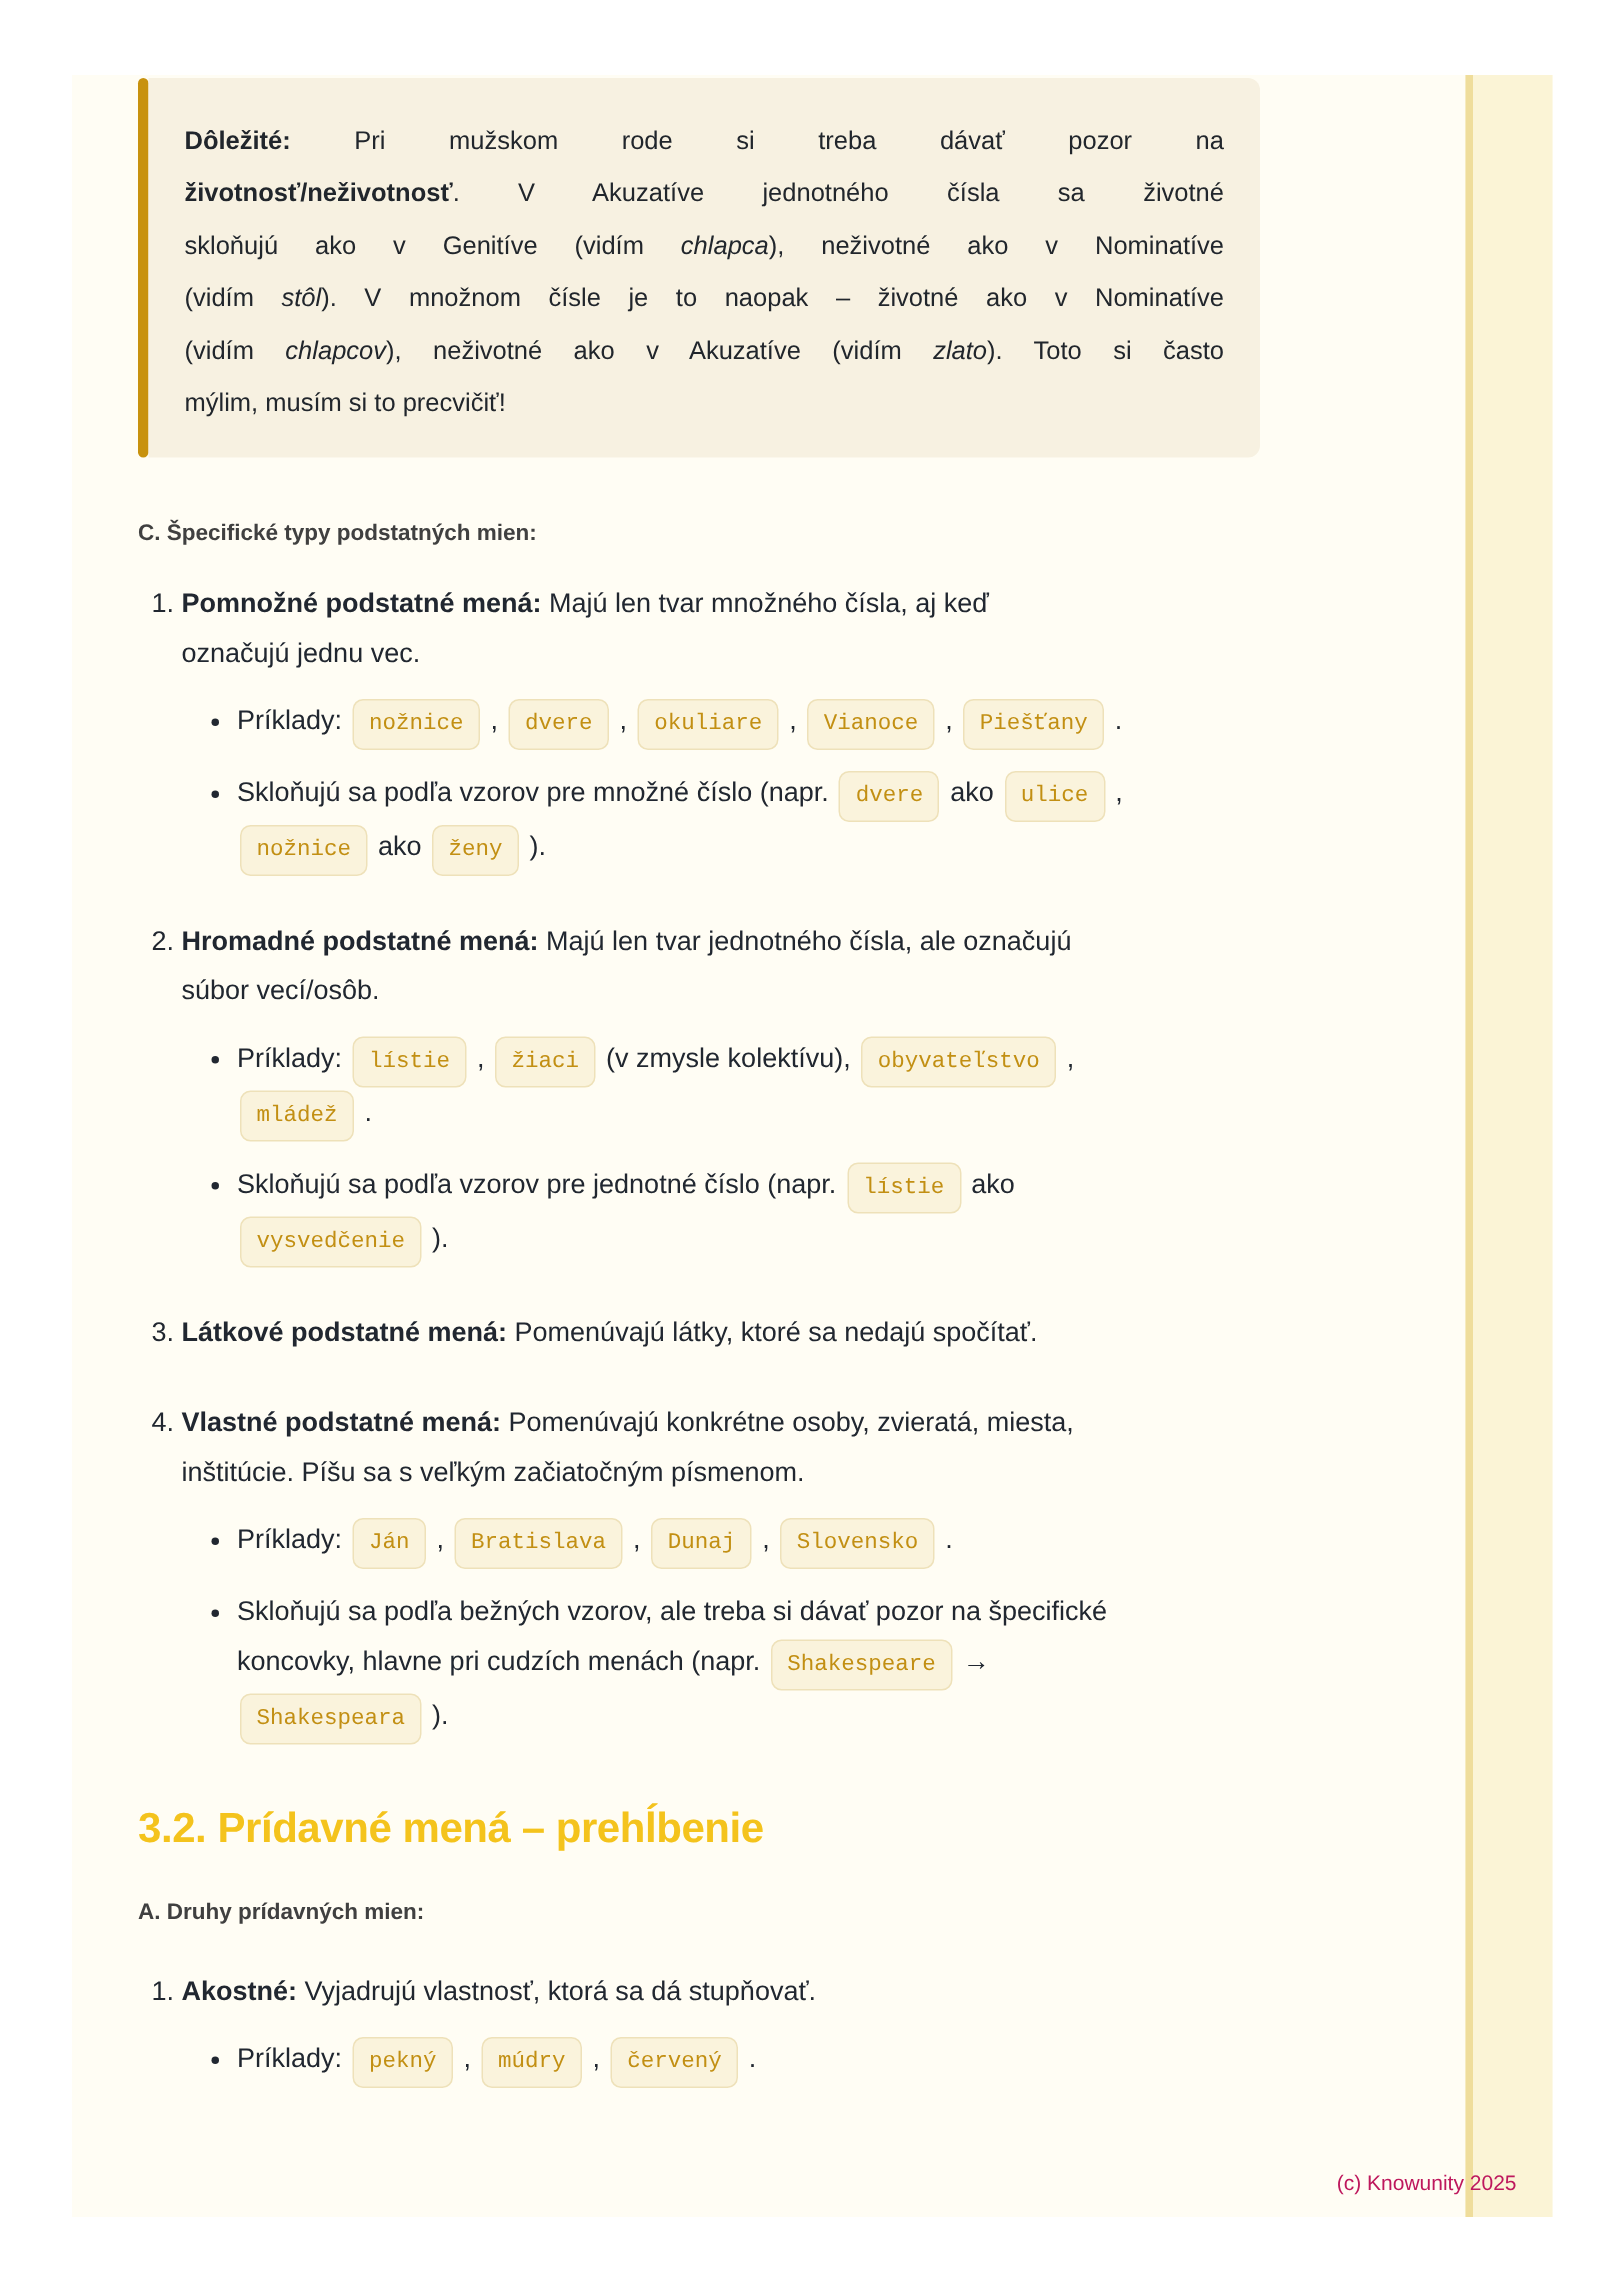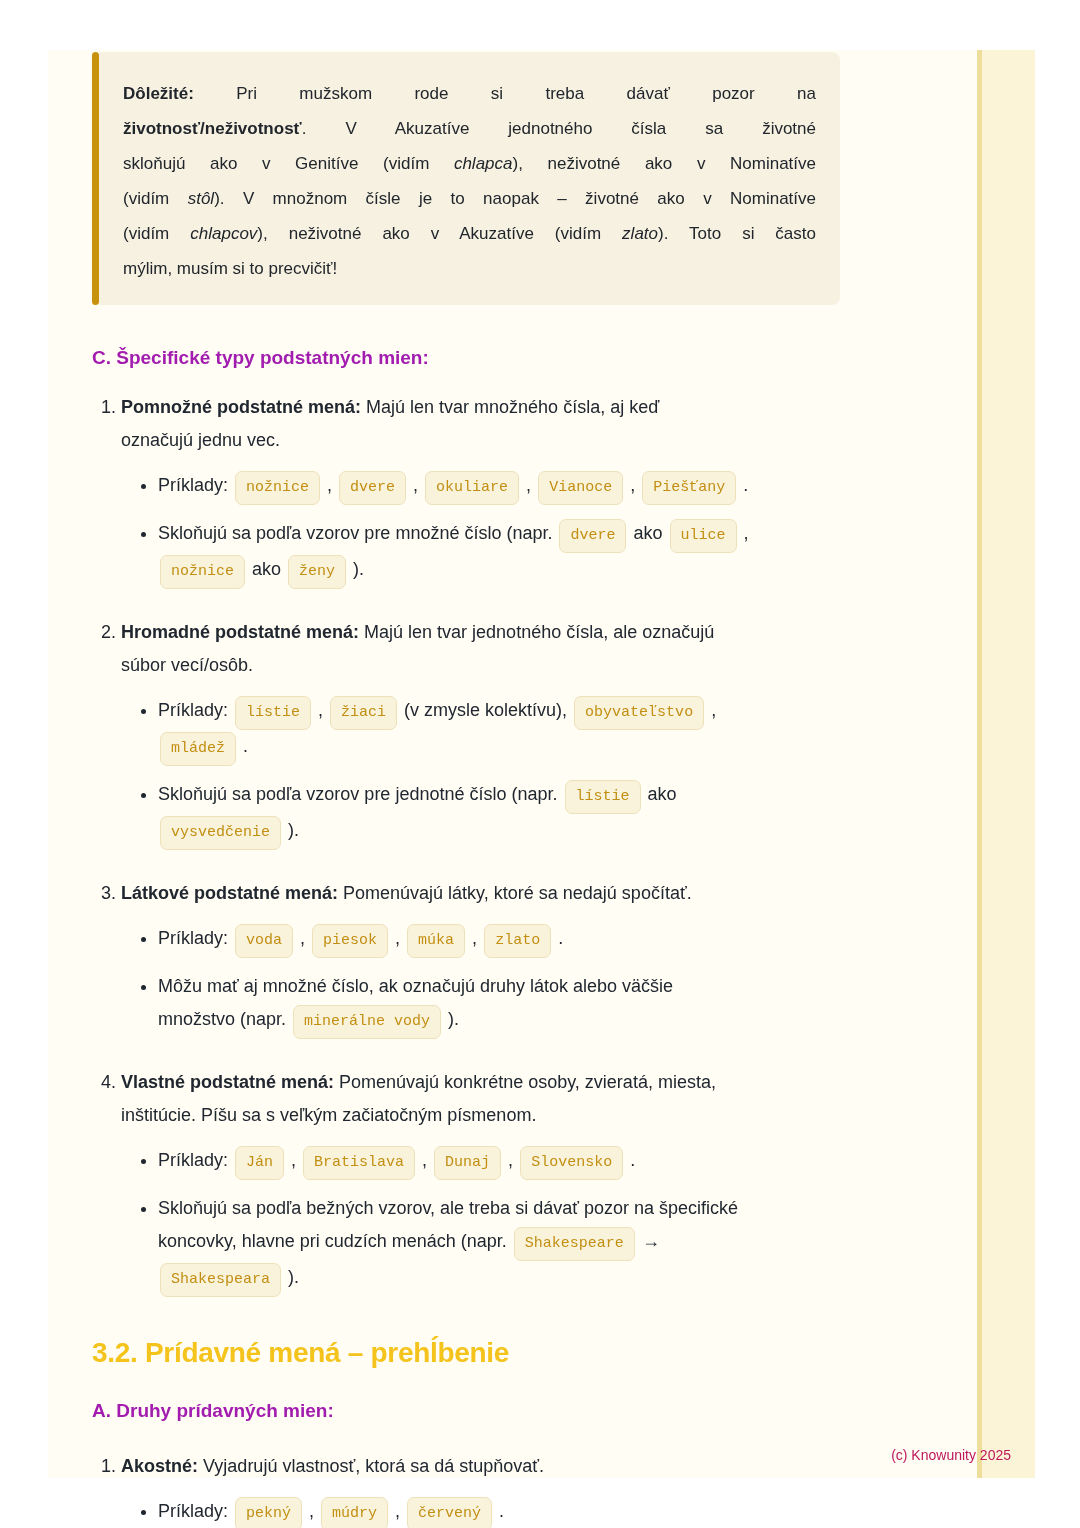--- a/index.html
+++ b/index.html
@@ -42,21 +42,21 @@
     font-size:17px; line-height:35px;
     color:#21262C;
     text-align:justify; text-align-last:justify;
   }
   .callout-line.last { text-align-last:left; }
   strong { font-weight:bold; }
   em { }
   
   .subhead {
     margin-top:42px;
-    font-size:19px; font-weight:bold; color:#a21caf;
+    font-size:15px; font-weight:bold; color:#404040;
   }
   .subhead.a { margin-top:31px; }
   
   ol.items {
     margin-top:22px;
     padding-left:29px;
     font-size:18px; line-height:33px;
   }
   ol.items.adj { margin-top:28px; }
   ol.items > li { margin-bottom:27px; }
@@ -125,24 +125,20 @@
         </li>
         <li>
           <p class="lead"><strong>Hromadné podstatné mená:</strong> Majú len tvar jednotného čísla, ale označujú<br>súbor vecí/osôb.</p>
           <ul class="bullets">
             <li>Príklady: <code class="pill">lístie</code> , <code class="pill">žiaci</code> (v zmysle kolektívu), <code class="pill">obyvateľstvo</code> ,<br><code class="pill">mládež</code> .</li>
             <li>Skloňujú sa podľa vzorov pre jednotné číslo (napr. <code class="pill">lístie</code> ako<br><code class="pill">vysvedčenie</code> ).</li>
           </ul>
         </li>
         <li>
           <p class="lead"><strong>Látkové podstatné mená:</strong> Pomenúvajú látky, ktoré sa nedajú spočítať.</p>
-          <ul class="bullets">
-            <li>Príklady: <code class="pill">voda</code> , <code class="pill">piesok</code> , <code class="pill">múka</code> , <code class="pill">zlato</code> .</li>
-            <li>Môžu mať aj množné číslo, ak označujú druhy látok alebo väčšie<br>množstvo (napr. <code class="pill">minerálne vody</code> ).</li>
-          </ul>
         </li>
         <li>
           <p class="lead"><strong>Vlastné podstatné mená:</strong> Pomenúvajú konkrétne osoby, zvieratá, miesta,<br>inštitúcie. Píšu sa s veľkým začiatočným písmenom.</p>
           <ul class="bullets">
             <li>Príklady: <code class="pill">Ján</code> , <code class="pill">Bratislava</code> , <code class="pill">Dunaj</code> , <code class="pill">Slovensko</code> .</li>
             <li>Skloňujú sa podľa bežných vzorov, ale treba si dávať pozor na špecifické<br>koncovky, hlavne pri cudzích menách (napr. <code class="pill">Shakespeare</code> →<br><code class="pill">Shakespeara</code> ).</li>
           </ul>
         </li>
       </ol>
 

